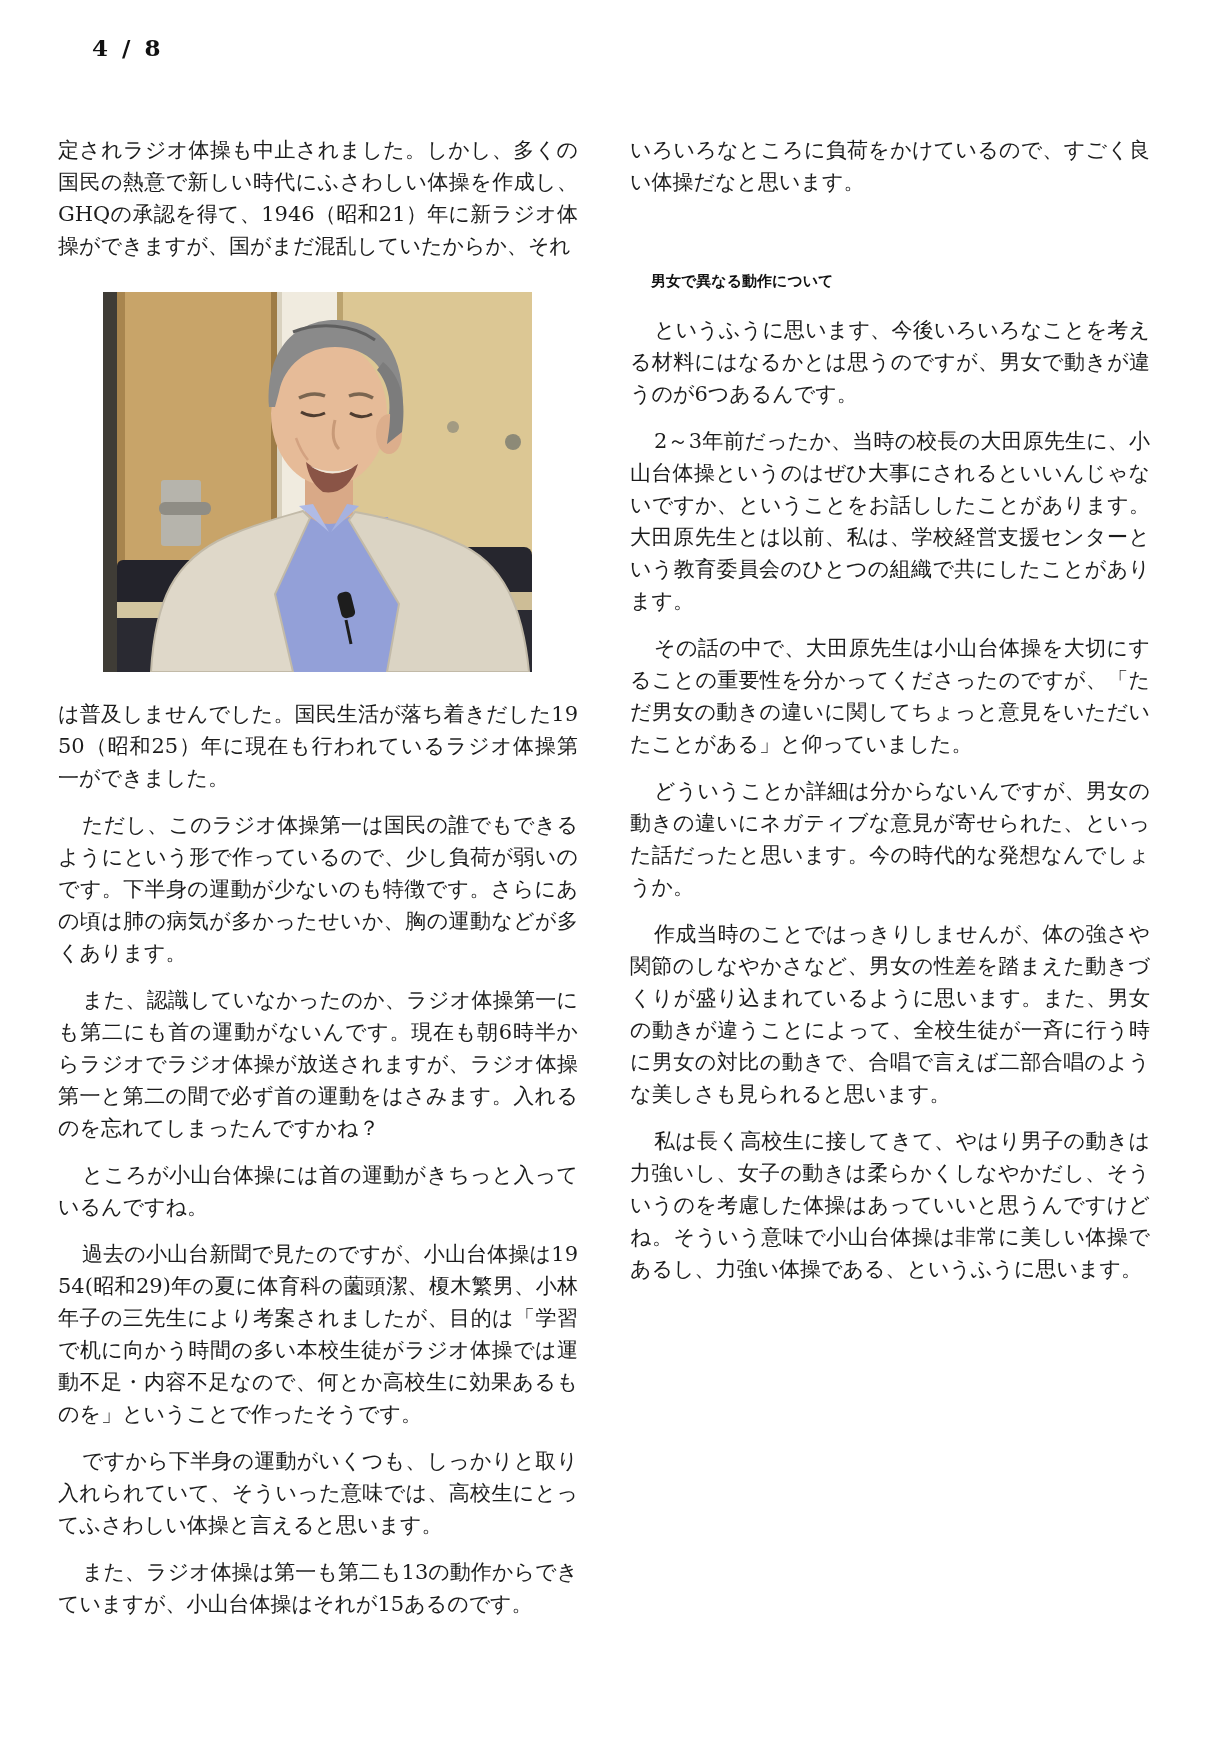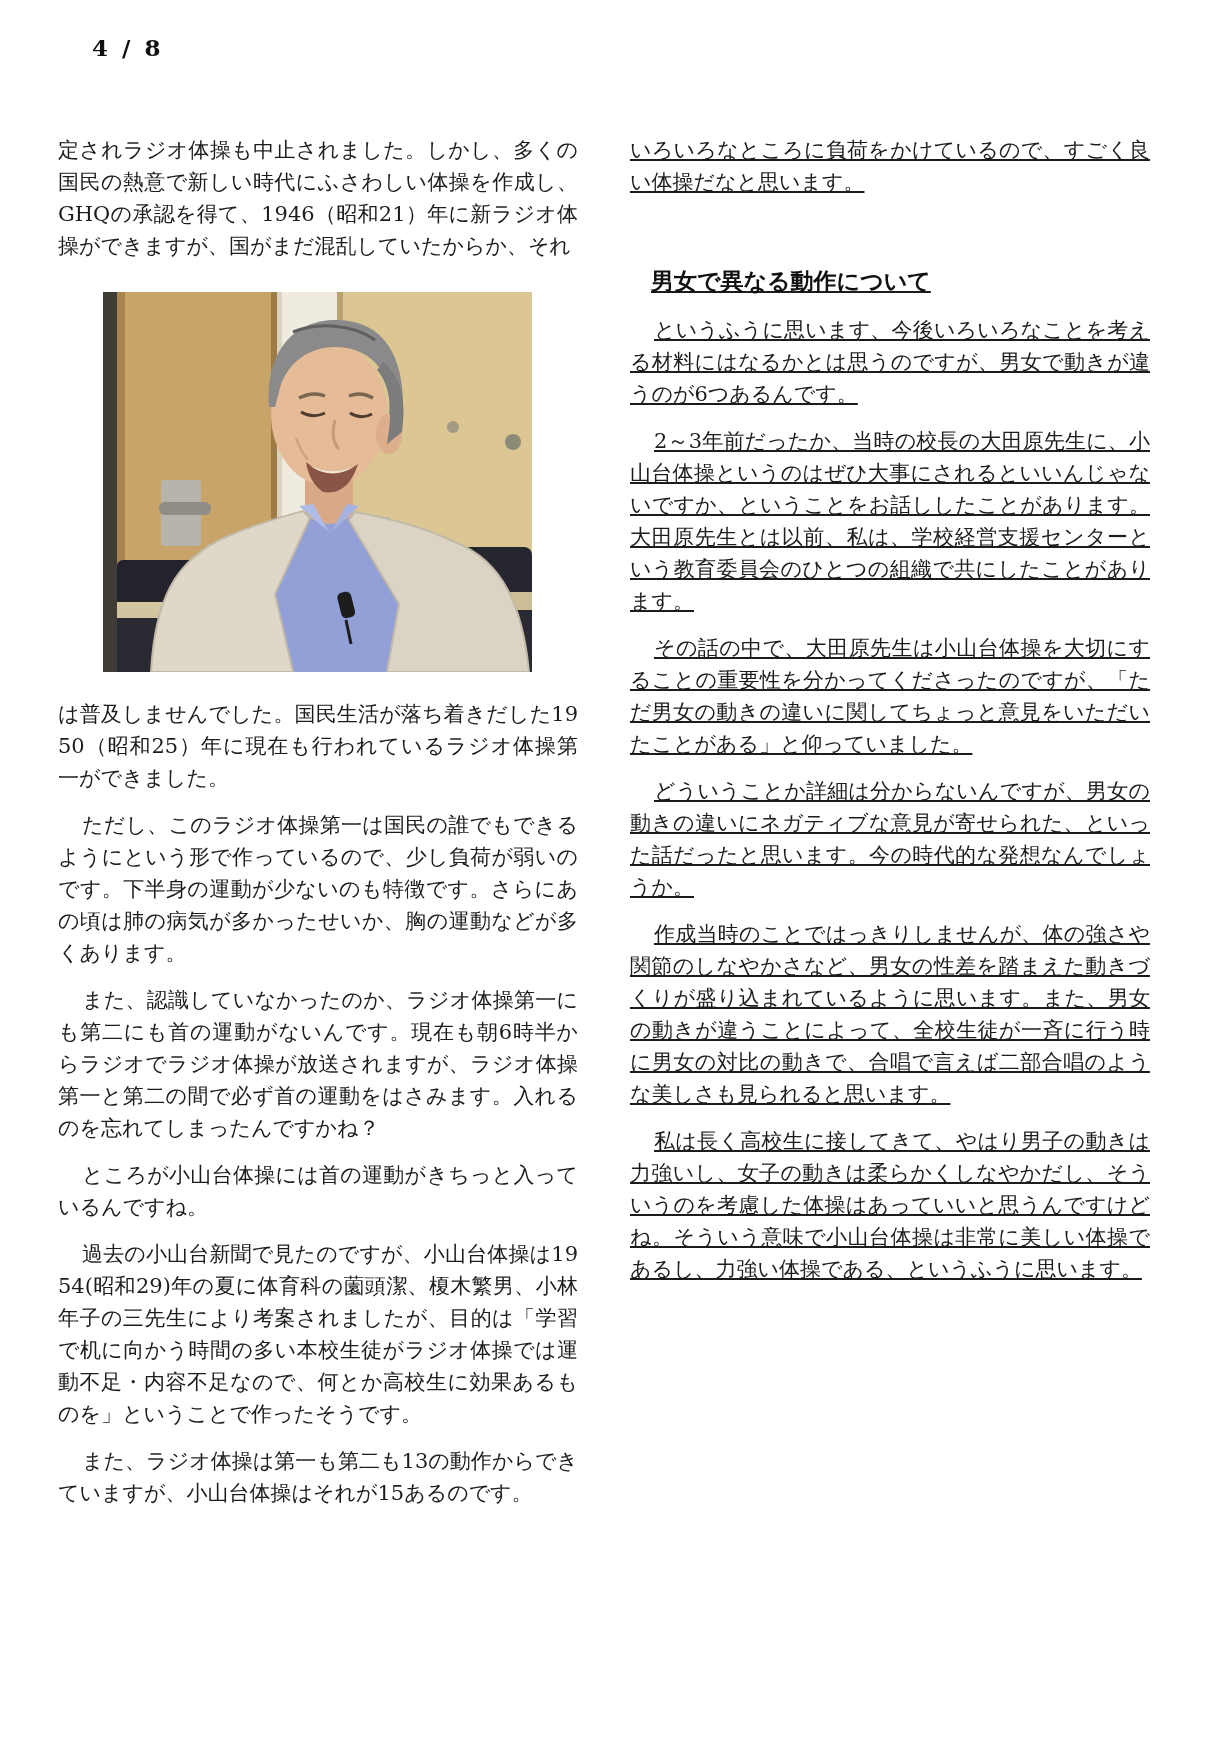--- a/index.html
+++ b/index.html
@@ -12,26 +12,26 @@
   .page-number{
     position:absolute;left:92px;top:34px;
     font-size:23px;font-weight:bold;letter-spacing:3px;color:#111;
   }
   .col{
     position:absolute;top:134px;width:520px;
     font-size:21px;line-height:32px;text-align:justify;
     word-break:break-all;
   }
   .col-left{left:58px;}
-  .col-right{left:630px;text-decoration:underline;}
+  .col-right{left:630px;}
   .para{margin:0 0 15px 0;text-indent:24px;}
   .para.no-indent{text-indent:0;}
   .heading{
     font-family:"DejaVu Sans","Liberation Sans",sans-serif;
-    font-size:23px;font-weight:bold;color:#111;
+    font-size:15px;font-weight:bold;color:#111;
     margin:67px 0 17px 0;text-indent:21px;line-height:32px;
   }
   figure.photo{
     margin:30px 0 26px 45px;padding:0;width:429px;height:380px;
     overflow:hidden;background:#e9e4d7;
   }
   figure.photo svg{display:block;}
 </style>
 </head>
 <body>
@@ -111,20 +111,21 @@
           <path d="M 243 328 L 248 352" stroke="#1d1d1d" stroke-width="3" fill="none"></path>
         </g>
       </svg>
     </figure>
 
     <p class="para no-indent">は普及しませんでした。国民生活が落ち着きだした1950（昭和25）年に現在も行われているラジオ体操第一ができました。</p>
     <p class="para">ただし、このラジオ体操第一は国民の誰でもできるようにという形で作っているので、少し負荷が弱いのです。下半身の運動が少ないのも特徴です。さらにあの頃は肺の病気が多かったせいか、胸の運動などが多くあります。</p>
     <p class="para">また、認識していなかったのか、ラジオ体操第一にも第二にも首の運動がないんです。現在も朝6時半からラジオでラジオ体操が放送されますが、ラジオ体操第一と第二の間で必ず首の運動をはさみます。入れるのを忘れてしまったんですかね？</p>
     <p class="para">ところが小山台体操には首の運動がきちっと入っているんですね。</p>
     <p class="para">過去の小山台新聞で見たのですが、小山台体操は1954(昭和29)年の夏に体育科の薗頭潔、榎木繁男、小林年子の三先生により考案されましたが、目的は「学習で机に向かう時間の多い本校生徒がラジオ体操では運動不足・内容不足なので、何とか高校生に効果あるものを」ということで作ったそうです。</p>
+    <p class="para">ですから下半身の運動がいくつも、しっかりと取り入れられていて、そういった意味では、高校生にとってふさわしい体操と言えると思います。</p>
     <p class="para">また、ラジオ体操は第一も第二も13の動作からできていますが、小山台体操はそれが15あるのです。</p>
   </div>
 
   <div class="col col-right">
     <p class="para no-indent">いろいろなところに負荷をかけているので、すごく良い体操だなと思います。</p>
     <h2 class="heading">男女で異なる動作について</h2>
     <p class="para">というふうに思います、今後いろいろなことを考える材料にはなるかとは思うのですが、男女で動きが違うのが6つあるんです。</p>
     <p class="para">2～3年前だったか、当時の校長の大田原先生に、小山台体操というのはぜひ大事にされるといいんじゃないですか、ということをお話ししたことがあります。大田原先生とは以前、私は、学校経営支援センターという教育委員会のひとつの組織で共にしたことがあります。</p>
     <p class="para">その話の中で、大田原先生は小山台体操を大切にすることの重要性を分かってくださったのですが、「ただ男女の動きの違いに関してちょっと意見をいただいたことがある」と仰っていました。</p>
     <p class="para">どういうことか詳細は分からないんですが、男女の動きの違いにネガティブな意見が寄せられた、といった話だったと思います。今の時代的な発想なんでしょうか。</p>

